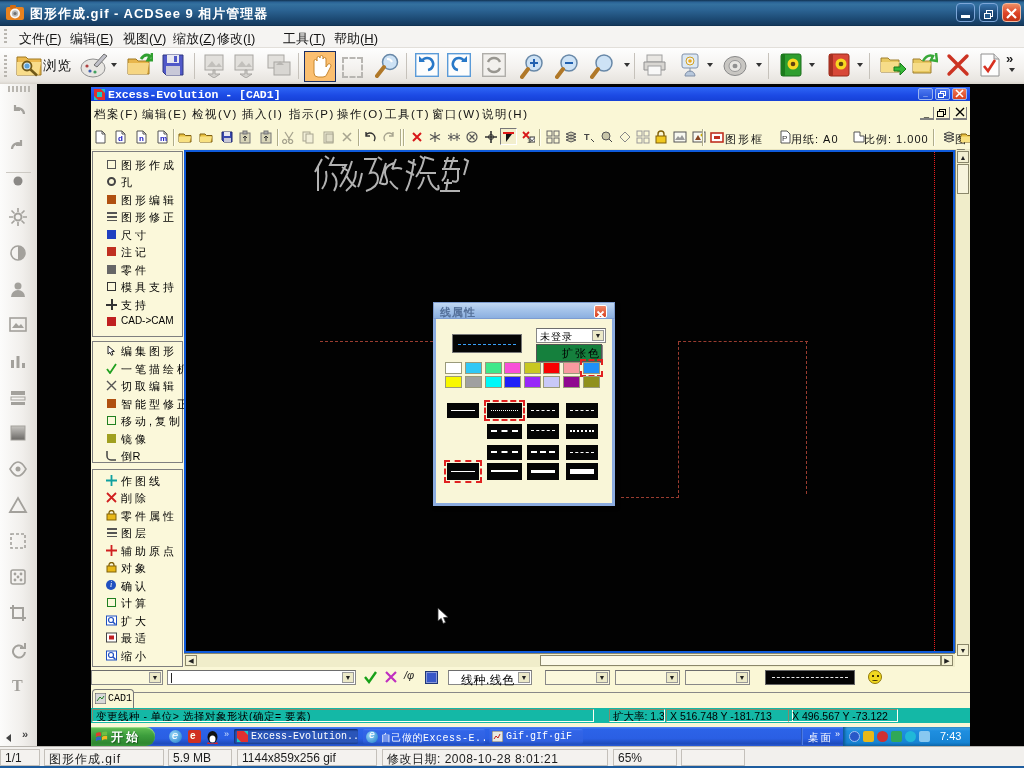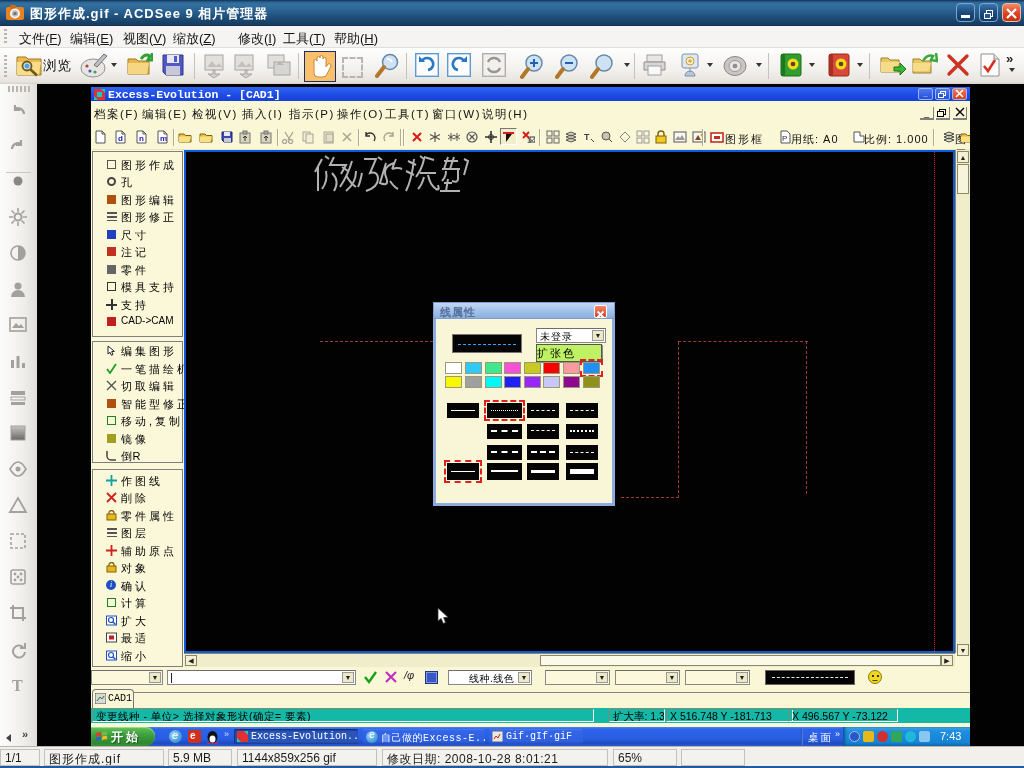--- a/index.html
+++ b/index.html
@@ -504,21 +504,21 @@
         </div>
       <svg style="position:absolute;left:272px;top:3px" width="15" height="14" viewBox="0 0 15 14">
           <path d="M2 7 l4 5 7-10" stroke="#18a018" stroke-width="2.4" fill="none"></path>
         </svg>
       <svg style="position:absolute;left:293px;top:3px" width="14" height="14" viewBox="0 0 14 14">
           <path d="M2 2 l10 10 M12 2 l-10 10" stroke="#c030c0" stroke-width="2.2"></path>
         </svg>
       <span style="position:absolute;left:313px;top:2px;color:#202020;font-size:11px;font-style:italic">/φ</span>
       <div style="position:absolute;left:334px;top:4px;width:13px;height:13px;background:#3858c8;border:1px solid #203878;box-shadow:inset 0 0 0 1px #8898d8"></div>
       <div class="combo w" style="left:357px;top:3px;width:84px">
-          <span style="position:absolute;left:20px;top:1px;font-size:10px;letter-spacing:0.5px">线种.线色</span>
+          <span style="position:absolute;left:12px;top:1px;font-size:12px;letter-spacing:0.5px">线种.线色</span>
           <div class="da">▼</div>
         </div>
       <div class="combo" style="left:454px;top:3px;width:65px">
           <div class="da">▼</div>
         </div>
       <div class="combo" style="left:524px;top:3px;width:65px">
           <div class="da">▼</div>
         </div>
       <div class="combo" style="left:594px;top:3px;width:65px">
           <div class="da">▼</div>
@@ -610,21 +610,21 @@
               <path d="M2.5 2.5 l6 6 M8.5 2.5 l-6 6" stroke="#fff" stroke-width="1.8"></path>
             </svg></div>
         </div>
       <div style="position:absolute;left:16px;top:32px;width:70px;height:19px;background:#050505;border:1px solid #777">
           <div style="position:absolute;left:5px;right:5px;top:9px;border-top:1px dashed #38a0f8"></div>
         </div>
       <div class="combo w" style="left:100px;top:26px;width:70px;height:15px">
           <span style="position:absolute;left:3px;top:1px;font-size:10px;letter-spacing:1px">未登录</span>
           <div class="da">▼</div>
         </div>
-      <div style="position:absolute;left:100px;top:42px;width:66px;height:18px;background:#bef264;border:1px solid #555;box-shadow:1px 1px 0 #888;font-size:11px;text-align:left;line-height:16px;letter-spacing:2px">扩张色</div>
+      <div style="position:absolute;left:100px;top:42px;width:66px;height:18px;background:#15803d;border:1px solid #555;box-shadow:1px 1px 0 #888;font-size:11px;text-align:right;line-height:16px;letter-spacing:2px">扩张色</div>
       <div class="sw" style="left:9.4px;top:60px;background:#ffffff"></div>
       <div class="sw" style="left:29.0px;top:60px;background:#30c8f5"></div>
       <div class="sw" style="left:48.6px;top:60px;background:#3fe88a"></div>
       <div class="sw" style="left:68.2px;top:60px;background:#f84fd8"></div>
       <div class="sw" style="left:87.8px;top:60px;background:#c8c822"></div>
       <div class="sw" style="left:107.4px;top:60px;background:#f80000"></div>
       <div class="sw" style="left:127.0px;top:60px;background:#f89aa0"></div>
       <div class="sw rsel" style="left:146.6px;top:60px;background:#2090f8"></div>
       <div class="sw" style="left:9.4px;top:74px;background:#f8f800"></div>
       <div class="sw" style="left:29.0px;top:74px;background:#a0a0a0"></div>
@@ -697,21 +697,21 @@
     <div class="wbtn r" style="left:1002px"><svg width="17" height="17" viewBox="0 0 17 17" style="margin-top:1px">
           <path d="M4 4 l9 9 M13 4 l-9 9" stroke="#fff" stroke-width="2.2"></path>
         </svg></div>
   </div>
   <div class="ab" id="menu">
     <div style="position:absolute;left:4px;top:3px;width:3px;height:16px;background:repeating-linear-gradient(180deg,#b9b6b0 0 2px,transparent 2px 4px)"></div>
     <span class="mi" style="left:19px">文件(<u>F</u>)</span>
     <span class="mi" style="left:70px">编辑(<u>E</u>)</span>
     <span class="mi" style="left:123px">视图(<u>V</u>)</span>
     <span class="mi" style="left:173px">缩放(<u>Z</u>)</span>
-    <span class="mi" style="left:238px">修改(<u>I</u>)</span>
+    <span class="mi" style="left:217px">修改(<u>I</u>)</span>
     <span class="mi" style="left:283px">工具(<u>T</u>)</span>
     <span class="mi" style="left:334px">帮助(<u>H</u>)</span>
   </div>
   <div class="ab" id="tbar">
     <div style="position:absolute;left:4px;top:7px;width:3px;height:22px;background:repeating-linear-gradient(180deg,#b9b6b0 0 2px,transparent 2px 4px)"></div>
     <svg class="ti" style="left:16px" width="27" height="25" viewBox="0 0 27 25">
         <path d="M1 4 h9 l2 2 h13 v16 h-24 z" fill="#ecba50" stroke="#a07820"></path>
         <path d="M1 9 h24 l-2.5 13 h-21.5 z" fill="#f8dc8a"></path>
         <circle cx="11" cy="13" r="4.5" fill="#cfe6f6" stroke="#705818" stroke-width="1.8"></circle>
         <circle cx="11" cy="13" r="2.5" fill="#5aa0d8"></circle>

